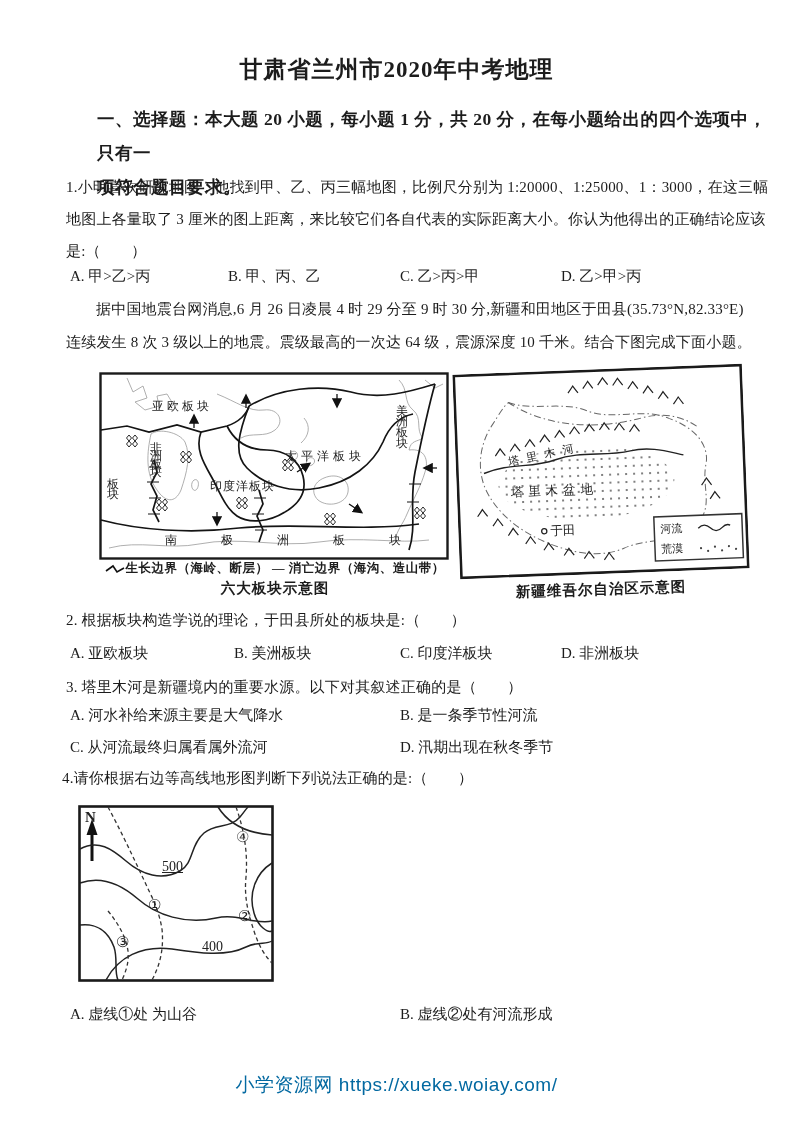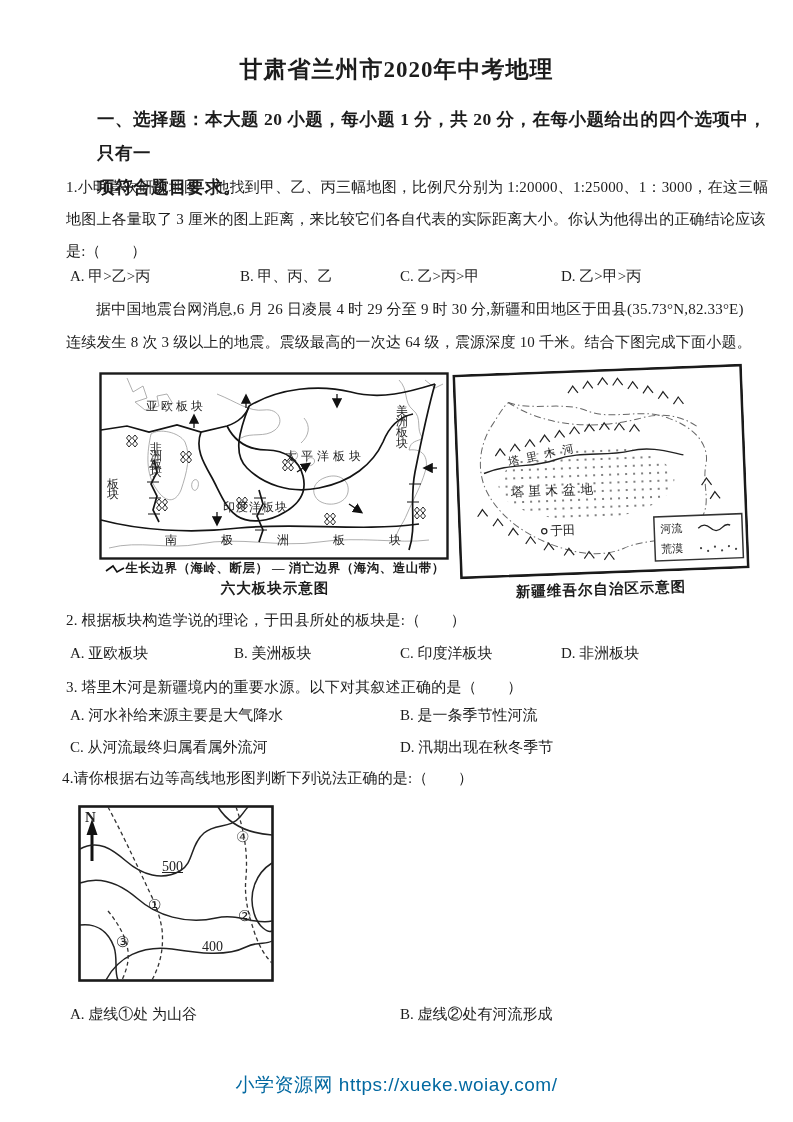--- a/index.html
+++ b/index.html
@@ -32,21 +32,21 @@
     <span>一、选择题：本大题 20 小题，每小题 1 分，共 20 分，在每小题给出的四个选项中，只有一</span><br>
     <span>项符合题目要求。</span>
   </div>
 
   <div class="abs bodyline" style="top:176px;">1.小明喜欢研究地图，他找到甲、乙、丙三幅地图，比例尺分别为 1:20000、1:25000、1：3000，在这三幅</div>
   <div class="abs bodyline" style="top:208px;">地图上各量取了 3 厘米的图上距离，来比较它们各自代表的实际距离大小。你认为他得出的正确结论应该</div>
   <div class="abs bodyline" style="top:240px;">是:（　　）</div>
 
   <div class="abs optrow" style="top:267px;">
     <span class="opt" style="left:70px;">A.  甲&gt;乙&gt;丙</span>
-    <span class="opt" style="left:240px;">B.  甲、丙、乙</span>
+    <span class="opt" style="left:228px;">B.  甲、丙、乙</span>
     <span class="opt" style="left:400px;">C.  乙&gt;丙&gt;甲</span>
     <span class="opt" style="left:561px;">D.  乙&gt;甲&gt;丙</span>
   </div>
 
   <div class="abs bodyline indent" style="top:298px;">据中国地震台网消息,6 月 26 日凌晨 4 时 29 分至 9 时 30 分,新疆和田地区于田县(35.73°N,82.33°E)</div>
   <div class="abs bodyline" style="top:331px;">连续发生 8 次 3 级以上的地震。震级最高的一次达 64 级，震源深度 10 千米。结合下图完成下面小题。</div>
 
   <div class="fig" style="left:99px;top:372px;width:350px;height:188px;">
     <svg width="350" height="188" viewBox="0 0 350 188">
       <defs>
@@ -112,26 +112,26 @@
       <g stroke="#111" stroke-width="1.3">
         <line x1="95" y1="56" x2="95" y2="44" marker-end="url(#ah)"></line>
         <line x1="147" y1="36" x2="147" y2="24" marker-end="url(#ah)"></line>
         <line x1="238" y1="22" x2="238" y2="34" marker-end="url(#ah)"></line>
         <line x1="198" y1="100" x2="210" y2="92" marker-end="url(#ah)"></line>
         <line x1="250" y1="132" x2="262" y2="140" marker-end="url(#ah)"></line>
         <line x1="338" y1="96" x2="326" y2="96" marker-end="url(#ah)"></line>
         <line x1="118" y1="140" x2="118" y2="152" marker-end="url(#ah)"></line>
       </g>
     </svg>
-    <span class="maplabel" style="left:47px;top:26px;letter-spacing:3px;">亚欧板块</span>
+    <span class="maplabel" style="left:53px;top:26px;letter-spacing:3px;">亚欧板块</span>
     <span class="maplabel" style="left:186px;top:76px;letter-spacing:4px;">太平洋板块</span>
     <span class="maplabel vert" style="left:294px;top:22px;letter-spacing:11px;">美洲板块</span>
     <span class="maplabel vert" style="left:48px;top:60px;letter-spacing:8px;">非洲板块</span>
     <span class="maplabel vert" style="left:5px;top:96px;letter-spacing:10px;">板块</span>
-    <span class="maplabel" style="left:124px;top:106px;letter-spacing:1px;margin-top:21px;">印度洋板块</span>
+    <span class="maplabel" style="left:111px;top:106px;letter-spacing:1px;">印度洋板块</span>
     <span class="maplabel" style="left:66px;top:160px;letter-spacing:44px;">南极洲板块</span>
   </div>
 
   <div class="abs legendline" style="left:100px;top:560px;width:350px;text-align:center;">
     <svg width="20" height="10" style="display:inline-block;vertical-align:middle;">
       <path d="M1,7 L8,2 L12,8 L19,4" fill="none" stroke="#111" stroke-width="1.6"></path>
     </svg><span>生长边界（海岭、断层） — 消亡边界（海沟、造山带）</span>
   </div>
   <div class="abs caption" style="left:100px;top:579px;width:350px;">六大板块示意图</div>
 

